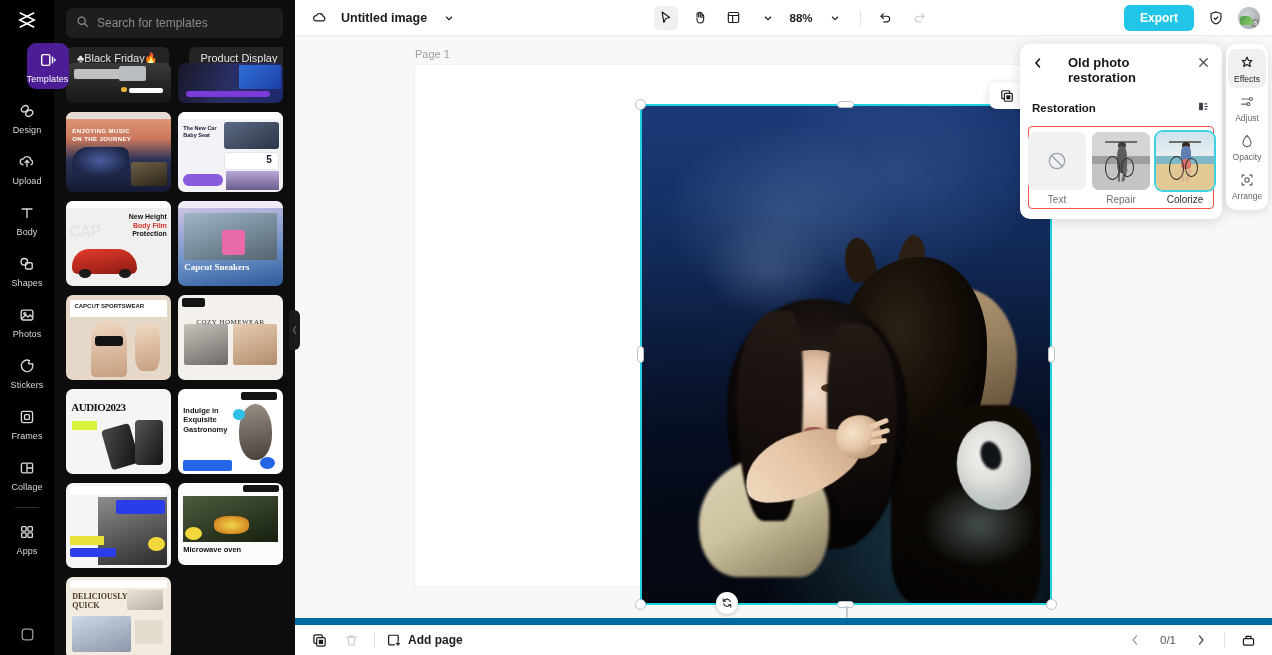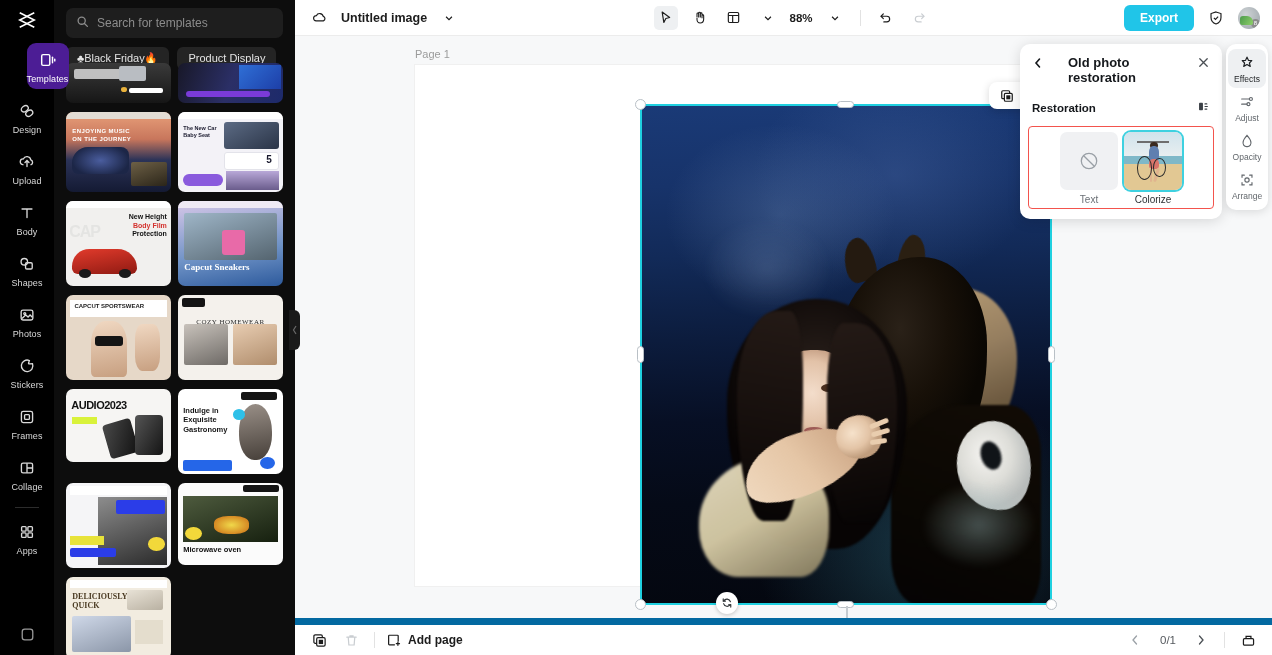--- a/index.html
+++ b/index.html
@@ -39,21 +39,21 @@
   .panel-top { padding: 8px 12px 0; }
   .search {
     height: 30px; background: #1e1e1e; border-radius: 7px;
     display: flex; align-items: center; gap: 8px; padding: 0 10px;
   }
   .search input {
     background: transparent; border: none; outline: none;
     color: #d4d4d4; font-size: 12px; font-family: "Liberation Sans", sans-serif; width: 100%;
   }
   .search input::placeholder { color: #8c8c8c; }
-  .chips { display: flex; gap: 8px; margin-top: 9px; overflow: hidden; }
+  .chips { display: flex; gap: 20px; margin-top: 9px; overflow: hidden; }
   .chip {
     background: #242424; color: #e4e4e4; font-size: 11px;
     border-radius: 6px; padding: 5px 11px; white-space: nowrap; cursor: pointer;
   }
   .tgrid {
     position: absolute; top: 63px; left: 0; right: 0; bottom: 0;
     display: grid; grid-template-columns: 105px 105px; gap: 9px 7px;
     padding: 0 12px; align-content: start; overflow: hidden;
   }
   .tcard { border-radius: 7px; overflow: hidden; position: relative; cursor: pointer; background:#111; }
@@ -407,21 +407,21 @@
         <div style="position:absolute;left:28%;top:48%;width:26%;height:12%;background:#141414;border-radius:3px;"></div>
         <div style="position:absolute;left:66%;top:34%;width:24%;height:56%;background:linear-gradient(170deg,#f0d8c2,#c79f80);border-radius:30%;"></div>
       </div>
 
       <div class="tcard" style="height:85px;background:#f4f1ec;">
         <div style="position:absolute;left:4%;top:4%;width:22%;height:10%;background:#141414;border-radius:2px;"></div>
         <div style="position:absolute;left:10%;top:18%;right:10%;color:#2b2b2b;font-size:7px;font-family:'Liberation Serif',serif;text-align:center;letter-spacing:.5px;margin-top:8px;">COZY HOMEWEAR</div>
         <div style="position:absolute;left:6%;top:34%;width:42%;height:48%;background:linear-gradient(160deg,#c8c2bb,#6e6a66);border-radius:2px;"></div>
         <div style="position:absolute;left:52%;top:34%;width:42%;height:48%;background:linear-gradient(160deg,#e8cdb2,#b08d6c);border-radius:2px;"></div>
       </div>
-      <div class="tcard" style="height:73px;background:#f6f5f3;">
+      <div class="tcard" style="height:85px;background:#f6f5f3;font-family:Liberation Serif, serif;">
         <div style="position:absolute;left:5%;top:14%;color:#111;font-size:11px;font-weight:700;letter-spacing:-.5px;">AUDIO2023</div>
         <div style="position:absolute;left:6%;top:38%;width:24%;height:10%;background:#d9f23a;"></div>
         <div style="position:absolute;left:38%;top:44%;width:28%;height:48%;background:linear-gradient(120deg,#4a4a4a,#111);border-radius:4px;transform:rotate(-16deg);"></div>
         <div style="position:absolute;left:66%;top:36%;width:26%;height:54%;background:linear-gradient(120deg,#555,#141414);border-radius:4px;"></div>
       </div>
 
       <div class="tcard" style="height:85px;background:#ffffff;">
         <div style="position:absolute;left:60%;top:4%;width:34%;height:9%;background:#141414;border-radius:2px;"></div>
         <div style="position:absolute;left:5%;top:20%;width:52%;color:#151515;font-size:7.5px;font-weight:600;line-height:1.25;">Indulge in<br>Exquisite<br>Gastronomy</div>
         <div style="position:absolute;left:58%;top:18%;width:32%;height:66%;background:linear-gradient(170deg,#9a9088,#463f39);border-radius:50% 50% 46% 46%;"></div>
@@ -673,20 +673,37 @@
         <div class="opt">
           <div class="opt-thumb">
             <svg width="22" height="22" viewBox="0 0 24 24" fill="none" stroke="#9aa0a6" stroke-width="1.4">
               <circle cx="12" cy="12" r="8.4"></circle>
                 <path d="M6.2 6.2 17.8 17.8"></path>
             </svg>
           </div>
           <div class="opt-cap">Text</div>
         </div>
 
+        <div class="opt">
+          <div class="opt-thumb">
+            <div class="beach">
+              <div class="sky" style="background:#d5d5d5;"></div>
+              <div class="sea" style="background:#9e9e9e;"></div>
+              <div class="sand" style="background:#c4c4c4;"></div>
+              <div class="pole" style="background:#6e6e6e;height:2px;top:16%;"></div>
+              <div class="head2" style="background:#3a3a3a;"></div>
+              <div class="body" style="background:#5c5c5c;"></div>
+              <div class="leg" style="left:44%;top:62%;background:#6a6a6a;"></div>
+              <div class="leg" style="left:54%;top:62%;background:#6a6a6a;transform:rotate(16deg);"></div>
+              <div class="hoop"></div>
+                <div class="hoop2"></div>
+            </div>
+          </div>
+          <div class="opt-cap">Repair</div>
+        </div>
 
         <div class="opt sel">
           <div class="opt-thumb">
             <div class="beach">
               <div class="sky" style="background:linear-gradient(180deg,#cfe3ec,#e8eef0);"></div>
               <div class="sea" style="background:#7fb8c8;"></div>
               <div class="sand" style="background:#e2c893;"></div>
               <div class="pole" style="background:#6e6e6e;height:2px;top:16%;"></div>
               <div class="head2" style="background:#3a2a20;"></div>
               <div class="body" style="background:#5f7fb0;height:26%;"></div>

